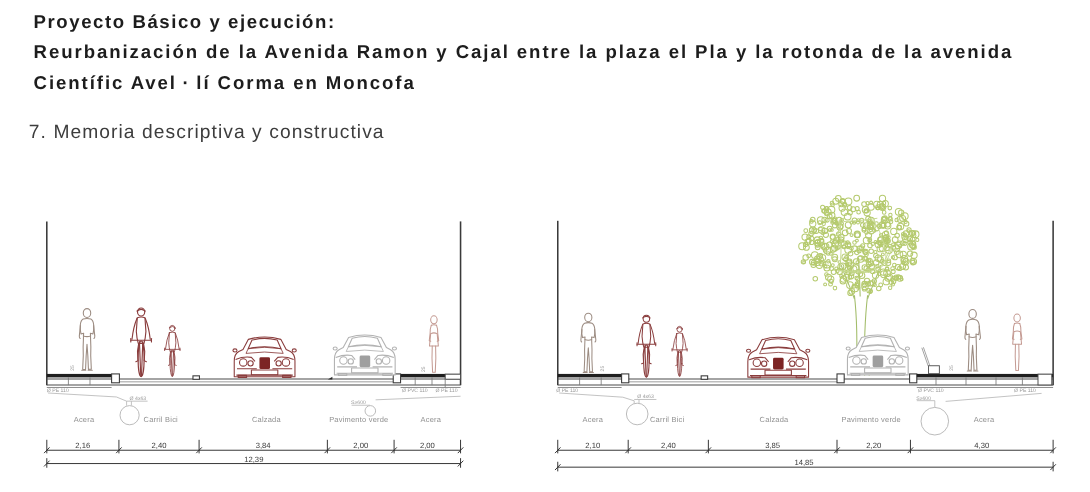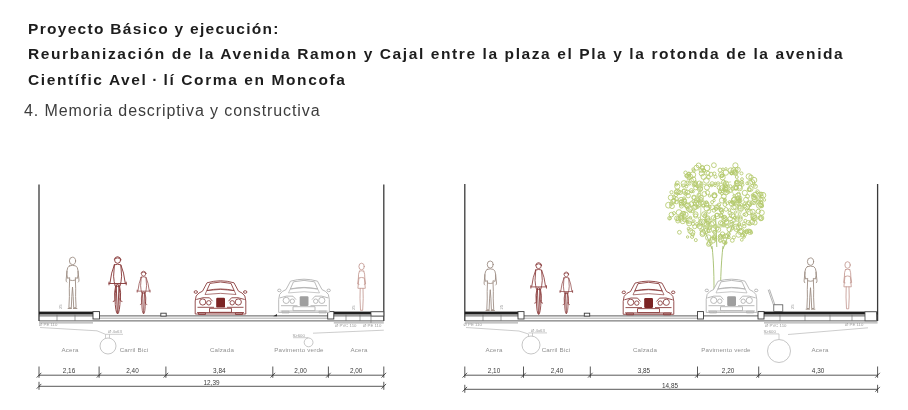--- a/index.html
+++ b/index.html
@@ -1,24 +1,24 @@
 <!DOCTYPE html>
 <html><head><meta charset="utf-8"><style>
 html,body{margin:0;padding:0;background:#ffffff;width:908px;height:410px;overflow:hidden}
 body{font-family:"Liberation Sans",sans-serif}
-.ttl{position:absolute;left:28px;top:16px;font-weight:bold;font-size:15.5px;line-height:25.4px;color:#1d1d1d;letter-spacing:1.6px;white-space:nowrap}
+.ttl{position:absolute;left:28px;top:6px;font-weight:bold;font-size:15.5px;line-height:25.4px;color:#1d1d1d;letter-spacing:1.6px;white-space:nowrap}
 .mem{position:absolute;left:24px;top:102px;font-size:16px;color:#3d3d3d;letter-spacing:0.9px;white-space:nowrap}
 svg{position:absolute;left:0;top:0}
 svg text{font-family:"Liberation Sans",sans-serif}
 </style></head>
 <body>
 
 <div class="ttl"><span style="letter-spacing:1.3px">Proyecto Básico y ejecución:</span><br>Reurbanización de la Avenida Ramon y Cajal entre la plaza el Pla y la rotonda de la avenida<br>Científic Avel · lí Corma en Moncofa</div>
 
-<div class="mem">4. Memoria descriptiva y constructiva</div>
+<div class="mem">7. Memoria descriptiva y constructiva</div>
 <svg width="908" height="410" viewBox="0 0 908 410">
 <defs>
 <g id="person" fill="none" stroke-width="0.9" stroke-linecap="round" stroke-linejoin="round">
 <ellipse cx="10" cy="4.4" rx="3.1" ry="3.7"></ellipse>
 <path d="M6.8,9.4 Q4.8,10.4 4.4,14.5 Q4.2,18.5 5,21.8 L7.2,21.2 L7,23.5 Q10,24.6 13,23.5 L12.8,21.2 L15,21.8 Q15.8,18.5 15.6,14.5 Q15.2,10.4 13.2,9.4 Q10,8.3 6.8,9.4 Z"></path>
 <path d="M4.5,14.8 L3.6,23.6 Q3.5,25 4.3,25.6"></path>
 <path d="M15.5,14.8 L16.5,23.6 Q16.6,25 15.8,25.6"></path>
 <path d="M7.1,23.6 Q6.6,33 6.9,40 L6.4,51.3 L8.8,51.4 L9.3,40 L10,30.5 L10.7,40 L11.2,51.3 L13.6,51.2 L13.1,40 Q13.4,33 12.9,23.6"></path>
 <path d="M5.6,52 L9,52"></path>
         <path d="M10.9,52 L14.4,52"></path>

